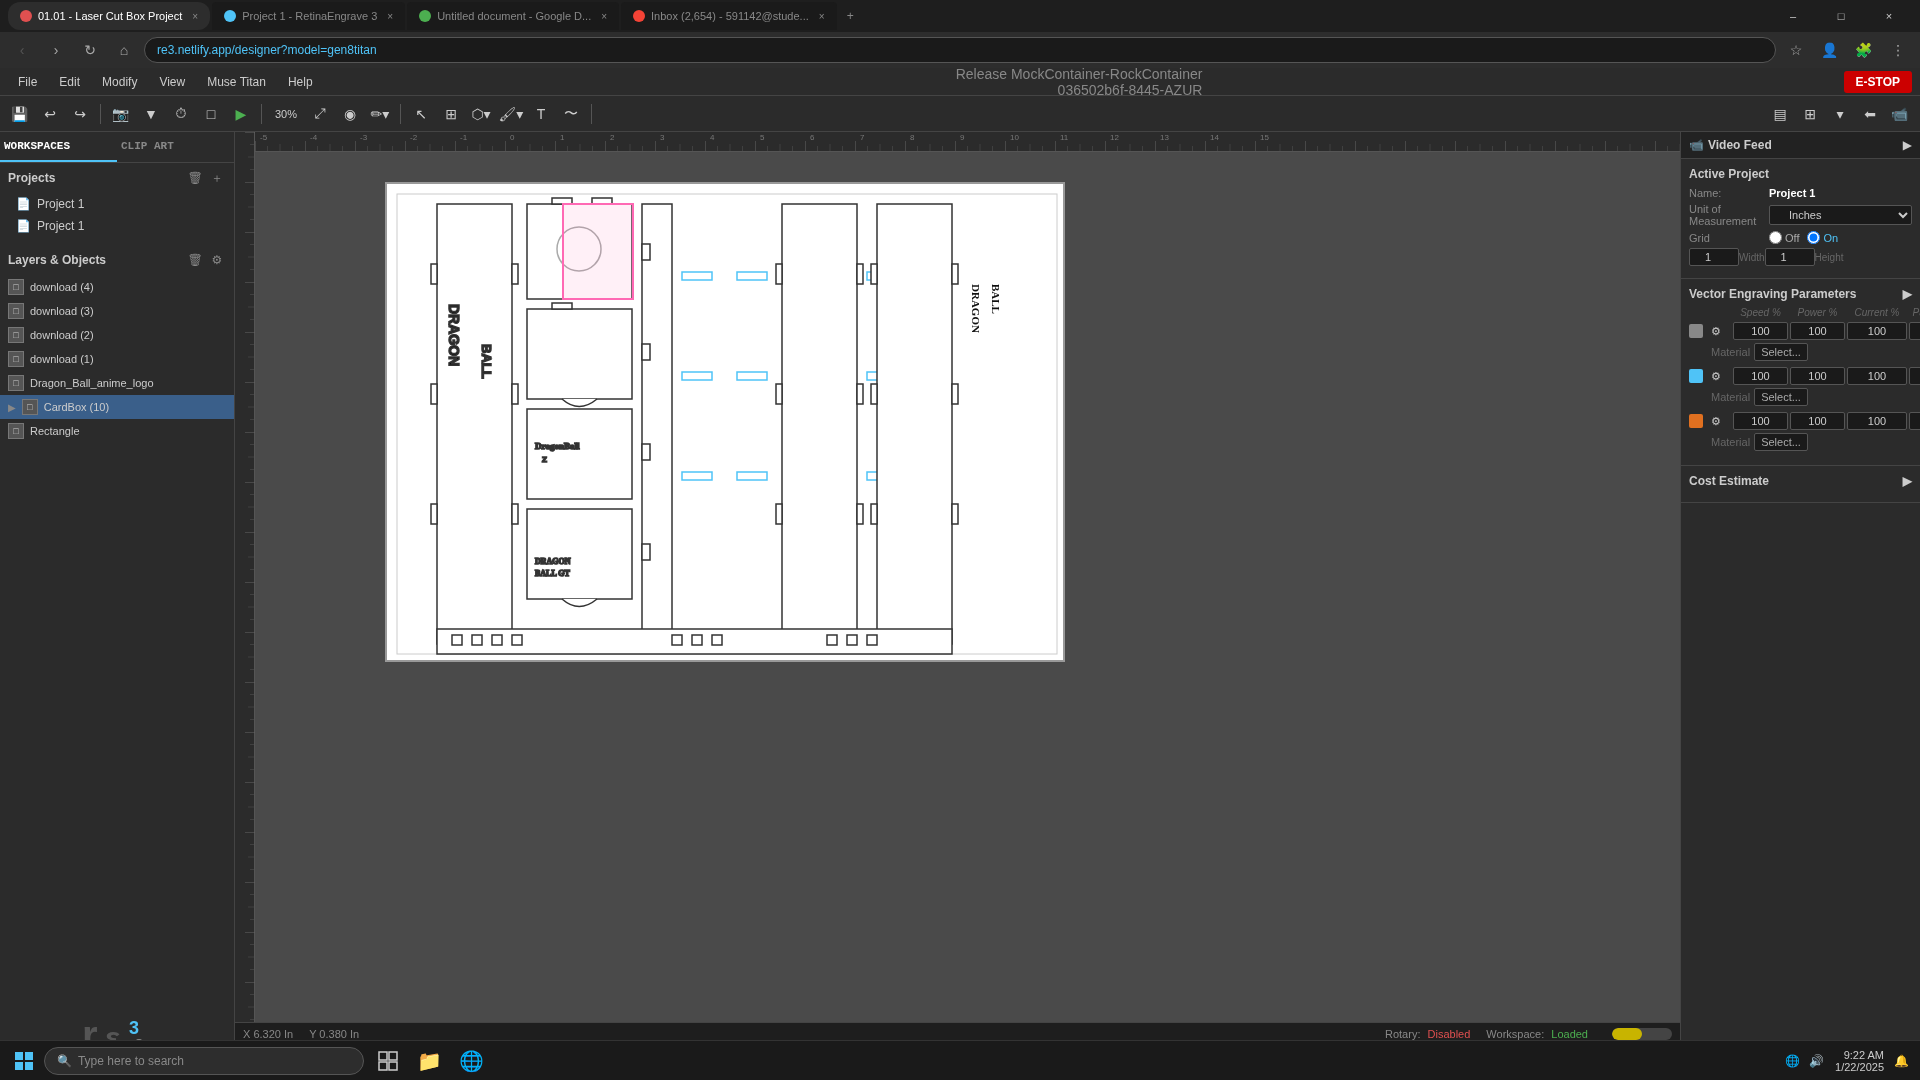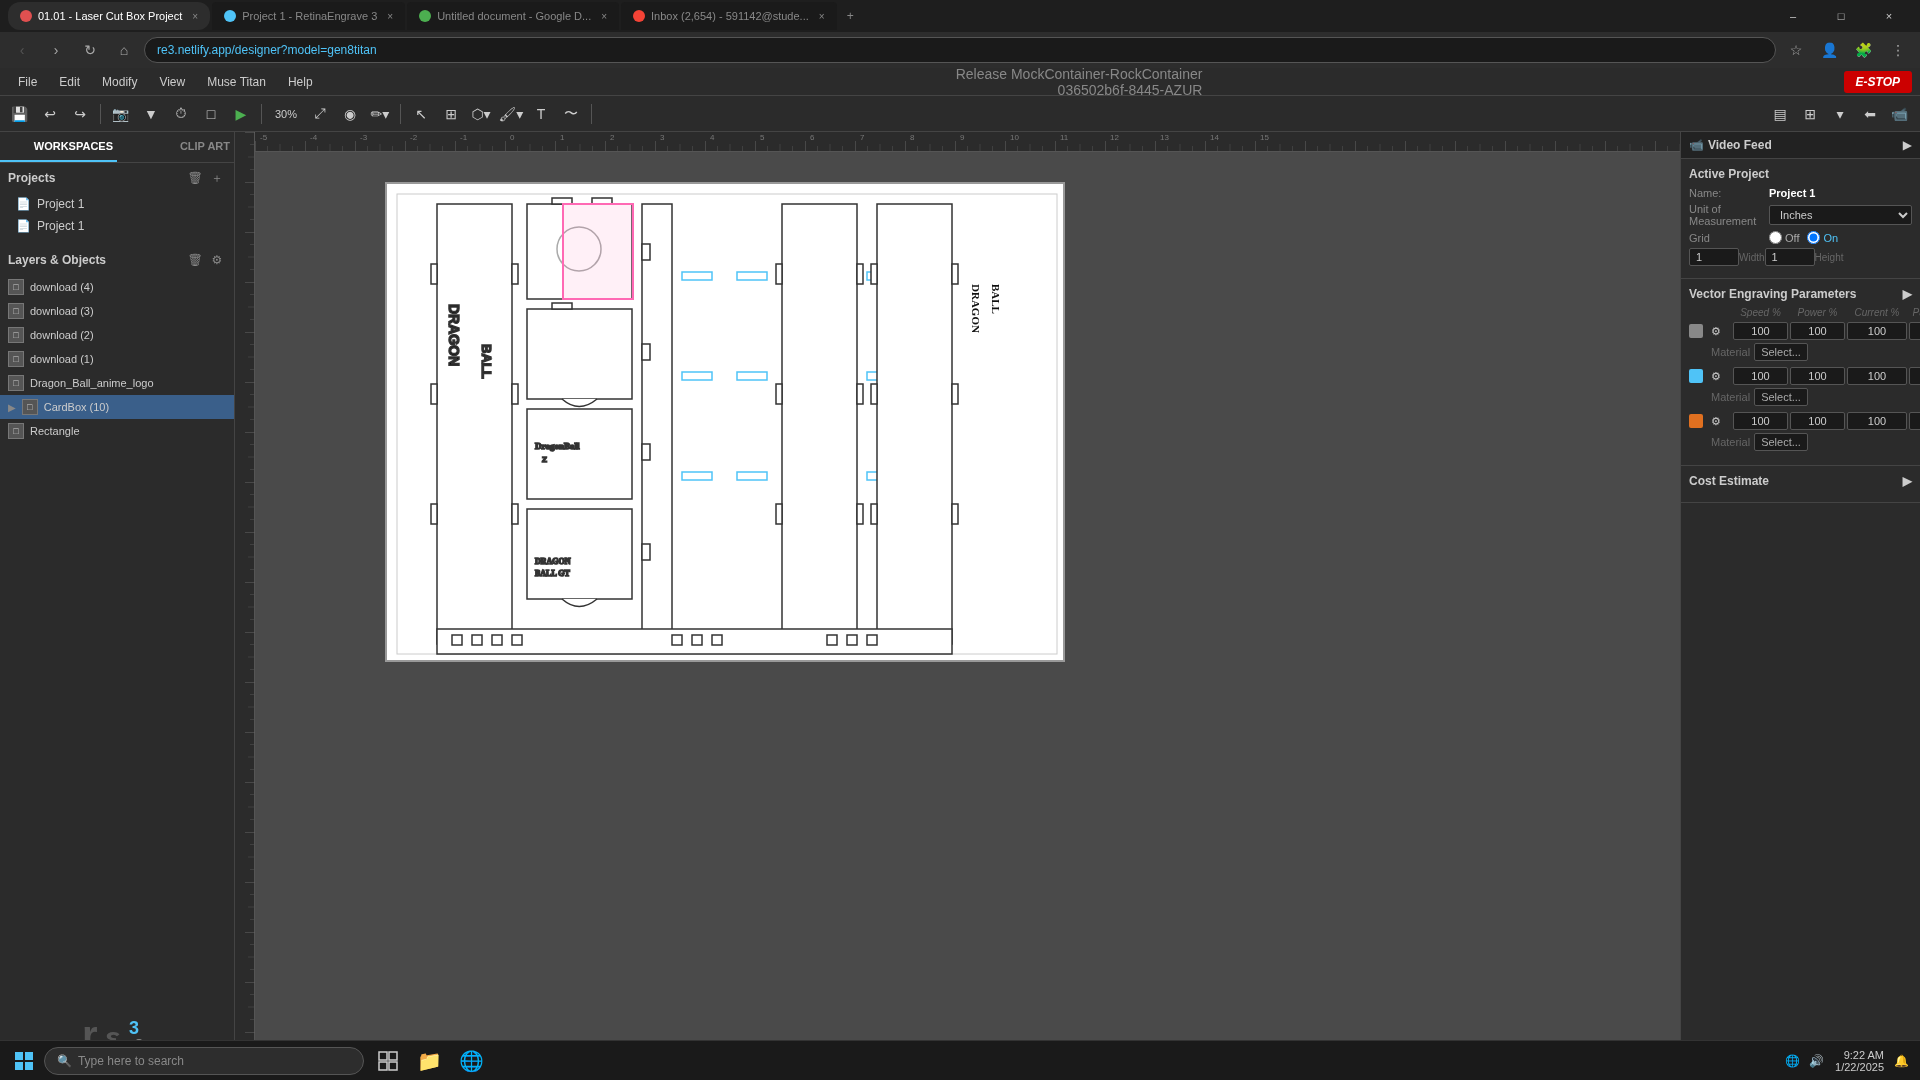--- a/index.html
+++ b/index.html
@@ -18,35 +18,35 @@
     
     #addressbar { height: 36px; background: #2d2d2d; display: flex; align-items: center; padding: 0 8px; gap: 6px; }
     .nav-btn { width: 28px; height: 28px; display: flex; align-items: center; justify-content: center; border-radius: 50%; cursor: pointer; color: #aaa; font-size: 14px; }
     .nav-btn.disabled { color: #555; cursor: default; }
     .address-box { flex: 1; height: 26px; background: #1a1a1a; border: 1px solid #555; border-radius: 13px; display: flex; align-items: center; padding: 0 12px; color: #4fc3f7; font-size: 12px; }
     .addr-icon-btn { width: 28px; height: 28px; display: flex; align-items: center; justify-content: center; color: #aaa; cursor: pointer; font-size: 14px; }
 
     
     #menubar { height: 28px; background: #2b2b2b; display: flex; align-items: center; padding: 0 8px; gap: 2px; border-bottom: 1px solid #444; }
     .menu-item { padding: 4px 10px; cursor: pointer; color: #ccc; border-radius: 3px; font-size: 12px; }
-    .e-stop { background: #cc0000; color: #fff; padding: 4px 12px; border-radius: 3px; margin-left: auto; font-weight: bold; font-size: 12px; cursor: pointer; font-style: italic; }
+    .e-stop { background: #cc0000; color: #fff; padding: 4px 12px; border-radius: 3px; margin-left: auto; font-weight: bold; font-size: 12px; cursor: pointer; }
     .release-info { color: #888; font-size: 10px; margin-left: auto; text-align: right; }
 
     
     #toolbar { height: 36px; background: #2b2b2b; display: flex; align-items: center; padding: 0 6px; gap: 2px; border-bottom: 1px solid #444; }
     .tool-btn { width: 28px; height: 28px; display: flex; align-items: center; justify-content: center; cursor: pointer; color: #ccc; border-radius: 3px; font-size: 14px; }
     .tool-separator { width: 1px; height: 20px; background: #555; margin: 0 4px; }
 
     
     #main { display: flex; height: calc(1080px - 32px - 36px - 28px - 32px); }
 
     
     #sidebar { width: 235px; background: #2b2b2b; display: flex; flex-direction: column; border-right: 1px solid #444; }
     .sidebar-tabs { display: flex; border-bottom: 1px solid #444; }
-    .sidebar-tab { flex: 1; padding: 8px 4px; text-align: right; cursor: pointer; font-size: 11px; font-weight: bold; color: #888; border-bottom: 2px solid transparent; }
+    .sidebar-tab { flex: 1; padding: 8px 4px; text-align: left; cursor: pointer; font-size: 11px; font-weight: bold; color: #888; border-bottom: 2px solid transparent; font-family: Liberation Mono, monospace; }
     .sidebar-tab.active { color: #fff; border-bottom-color: #4fc3f7; }
     .sidebar-section { padding: 6px 8px; display: flex; align-items: center; justify-content: space-between; }
     .sidebar-section-title { font-size: 12px; color: #ccc; font-weight: bold; }
     .sidebar-section-icons { display: flex; gap: 4px; }
     .sidebar-icon { width: 18px; height: 18px; display: flex; align-items: center; justify-content: center; cursor: pointer; color: #888; font-size: 12px; }
     .project-item { padding: 4px 16px; cursor: pointer; color: #ccc; font-size: 12px; display: flex; align-items: center; gap: 6px; }
     .layers-section { margin-top: 8px; }
     .layer-item { padding: 4px 8px; cursor: pointer; color: #ccc; font-size: 11px; display: flex; align-items: center; gap: 6px; }
     .layer-item.selected { background: #3a5f8a; }
     .layer-item .layer-icon { width: 16px; height: 16px; background: #555; border: 1px solid #777; display: flex; align-items: center; justify-content: center; font-size: 9px; flex-shrink: 0; }
@@ -59,21 +59,21 @@
     .ruler-corner { width: 20px; height: 20px; background: #2b2b2b; position: absolute; top: 0; left: 0; border-right: 1px solid #555; border-bottom: 1px solid #555; }
     .canvas-content { position: absolute; top: 20px; left: 20px; right: 0; bottom: 20px; overflow: hidden; background: #4a4a4a; }
     .status-bar { height: 22px; background: #1e1e1e; display: flex; align-items: center; padding: 0 8px; gap: 16px; font-size: 11px; color: #888; border-top: 1px solid #444; position: absolute; bottom: 0; left: 0; right: 0; }
 
     
     #right-panel { width: 240px; background: #2b2b2b; border-left: 1px solid #444; display: flex; flex-direction: column; overflow-y: auto; }
     .panel-section { border-bottom: 1px solid #444; padding: 8px; }
     .panel-title { font-size: 12px; font-weight: bold; color: #ccc; margin-bottom: 6px; display: flex; align-items: flex-end; justify-content: space-between; cursor: pointer; }
     .panel-row { display: flex; align-items: center; gap: 0; margin-bottom: 4px; font-size: 11px; color: #aaa; }
     .panel-label { min-width: 80px; color: #888; }
-    .panel-input { background: #1a1a1a; border: 1px solid #555; color: #ccc; padding: 2px 6px; font-size: 11px; width: 100%; border-radius: 2px; }
+    .panel-input { background: #1a1a1a; border: 1px solid #555; color: #ccc; padding: 2px 15px; font-size: 11px; width: 100%; border-radius: 2px; }
     .panel-input-sm { width: 50px; }
     .radio-group { display: flex; gap: 8px; align-items: center; }
     .radio-label { display: flex; align-items: center; gap: 3px; cursor: pointer; font-size: 11px; }
     .eng-val { background: #1a1a1a; border: 1px solid #555; color: #ccc; padding: 2px 4px; font-size: 11px; text-align: center; border-radius: 2px; }
     .material-row { display: flex; align-items: center; gap: 4px; font-size: 11px; color: #aaa; }
     .select-btn { background: #1a1a1a; border: 1px solid #555; color: #aaa; padding: 2px 6px; font-size: 11px; border-radius: 2px; cursor: pointer; }
 
     
     #taskbar { height: 40px; background: #1a1a1a; display: flex; align-items: center; padding: 0 8px; gap: 4px; position: absolute; bottom: 0; left: 0; right: 0; border-top: 1px solid #333; }
     .taskbar-start { width: 32px; height: 32px; display: flex; align-items: center; justify-content: center; cursor: pointer; }
@@ -412,20 +412,35 @@
 
           <g>
 
             <text x="585" y="100" font-size="11" font-weight="900" fill="#111" font-family="Arial Black" transform="rotate(90,585,100)">DRAGON</text>
             <text x="605" y="100" font-size="11" font-weight="900" fill="#111" font-family="Arial Black" transform="rotate(90,605,100)">BALL</text>
           </g>
         </svg>
       </div>
     </div>
 
+    <div class="status-bar" style="bottom:40px;">
+      <span>X 6.320 In</span>
+      <span>Y 0.380 In</span>
+      <span style="margin-left:auto;">
+        <span>Rotary:</span>
+        <span style="color:#e05050;margin-left:4px;">Disabled</span>
+      </span>
+      <span>
+        <span>Workspace:</span>
+        <span style="color:#4caf50;margin-left:4px;">Loaded</span>
+      </span>
+      <div style="width:60px;height:12px;background:#444;border-radius:6px;overflow:hidden;margin-left:8px;">
+        <div style="width:50%;height:100%;background:#c8b400;border-radius:6px;"></div>
+      </div>
+    </div>
   </div>
 
   <div id="right-panel">
 
     <div class="video-feed-header">
       <span class="video-feed-title">
         <span>📹</span>
         <span>Video Feed</span>
       </span>
       <span>▶</span>

